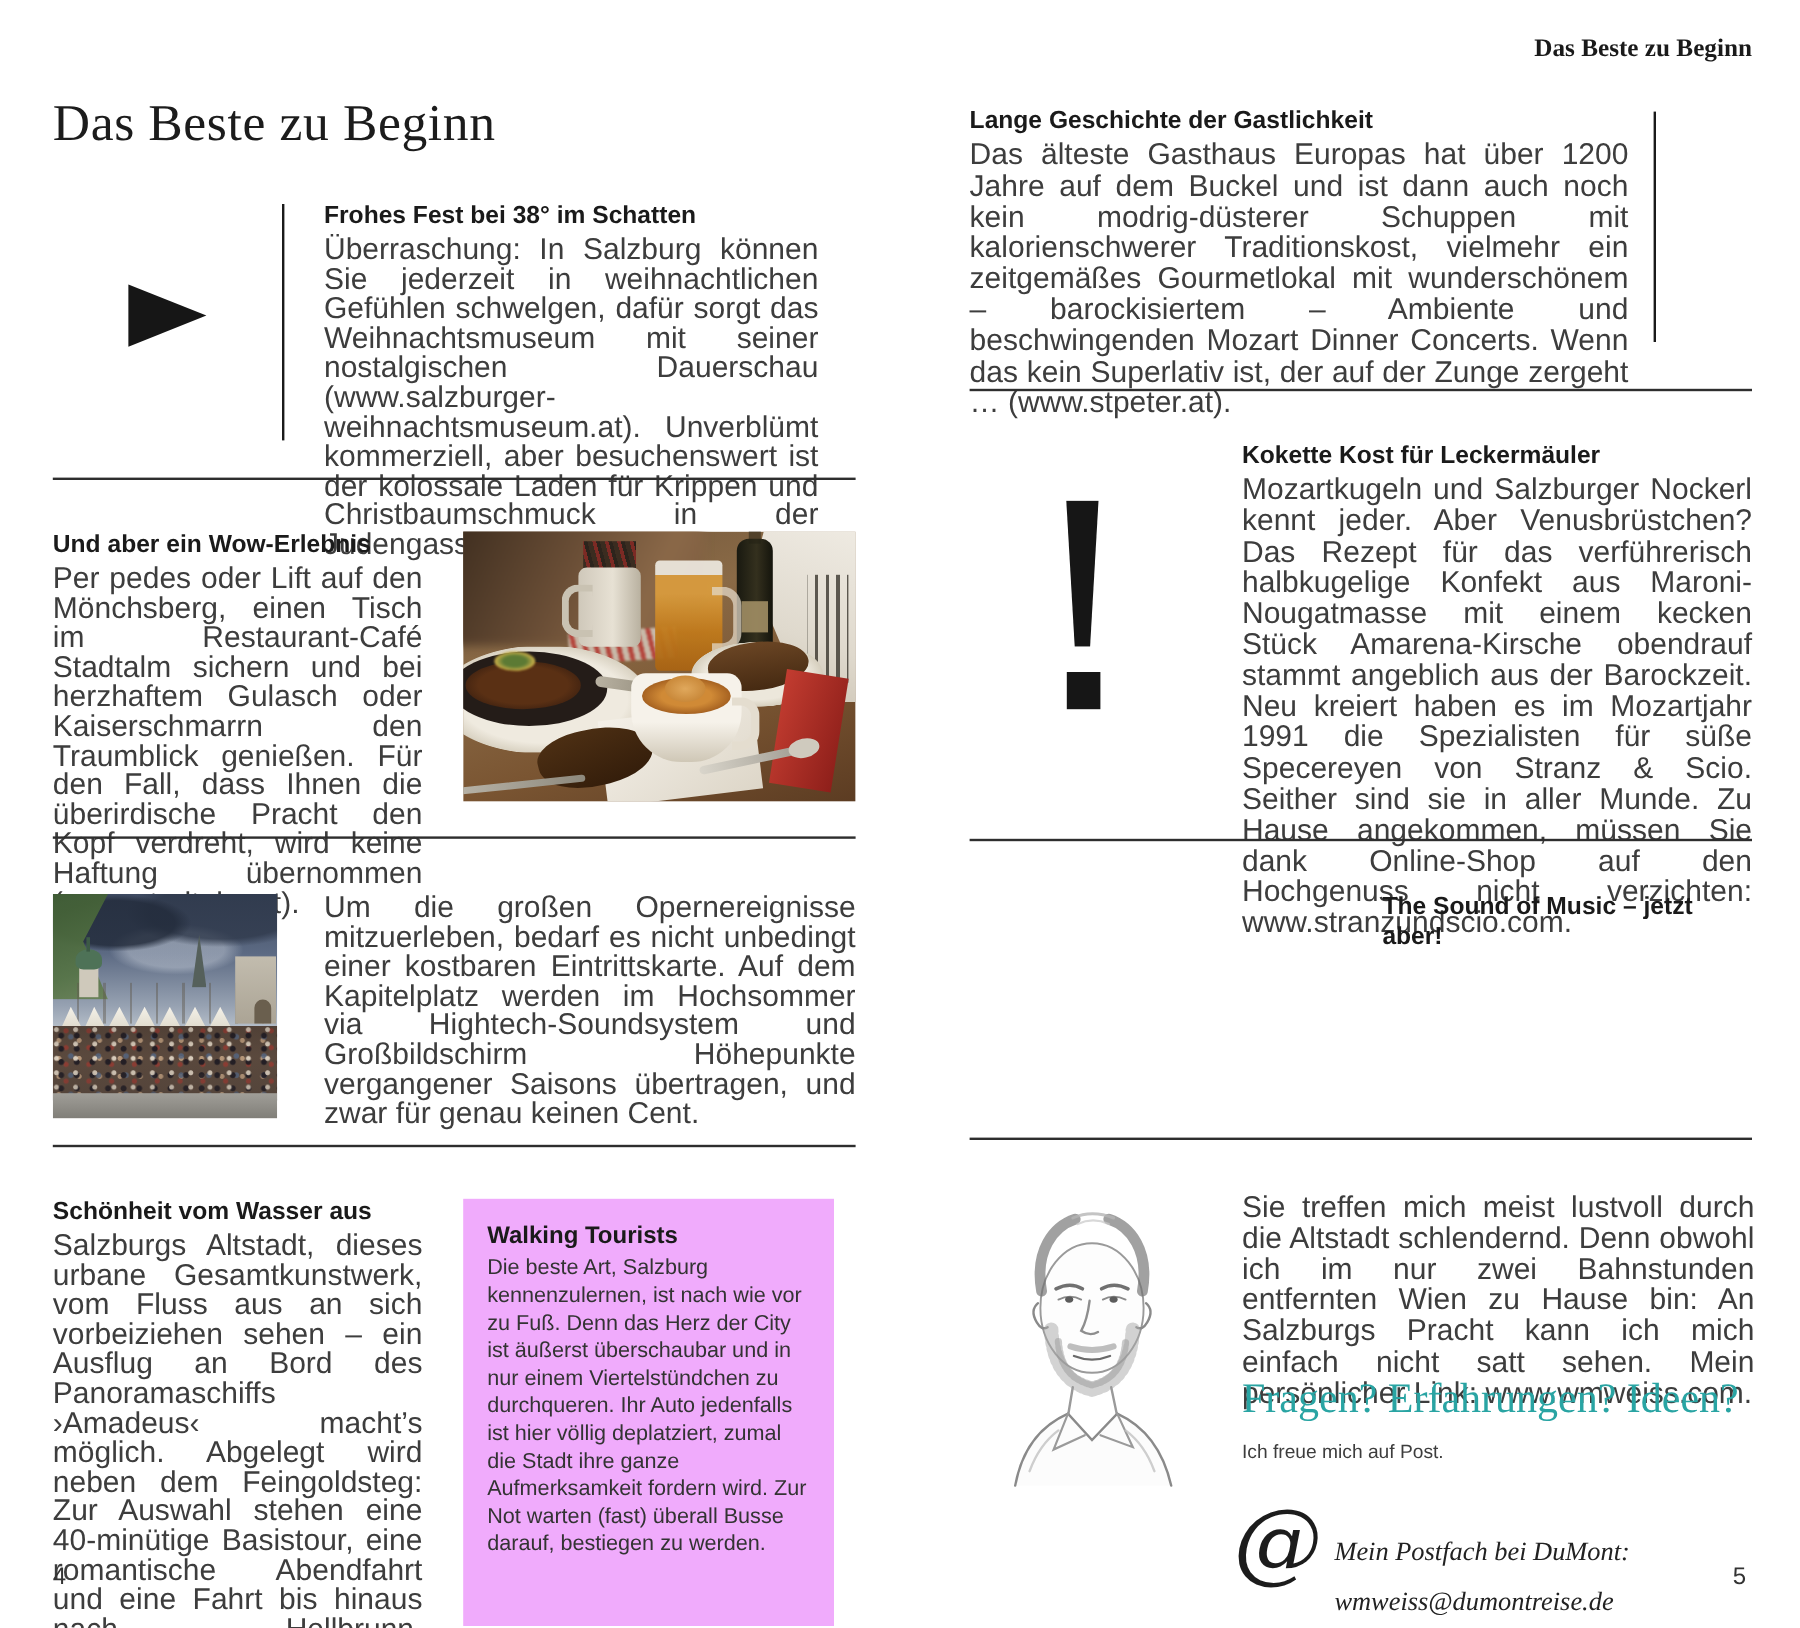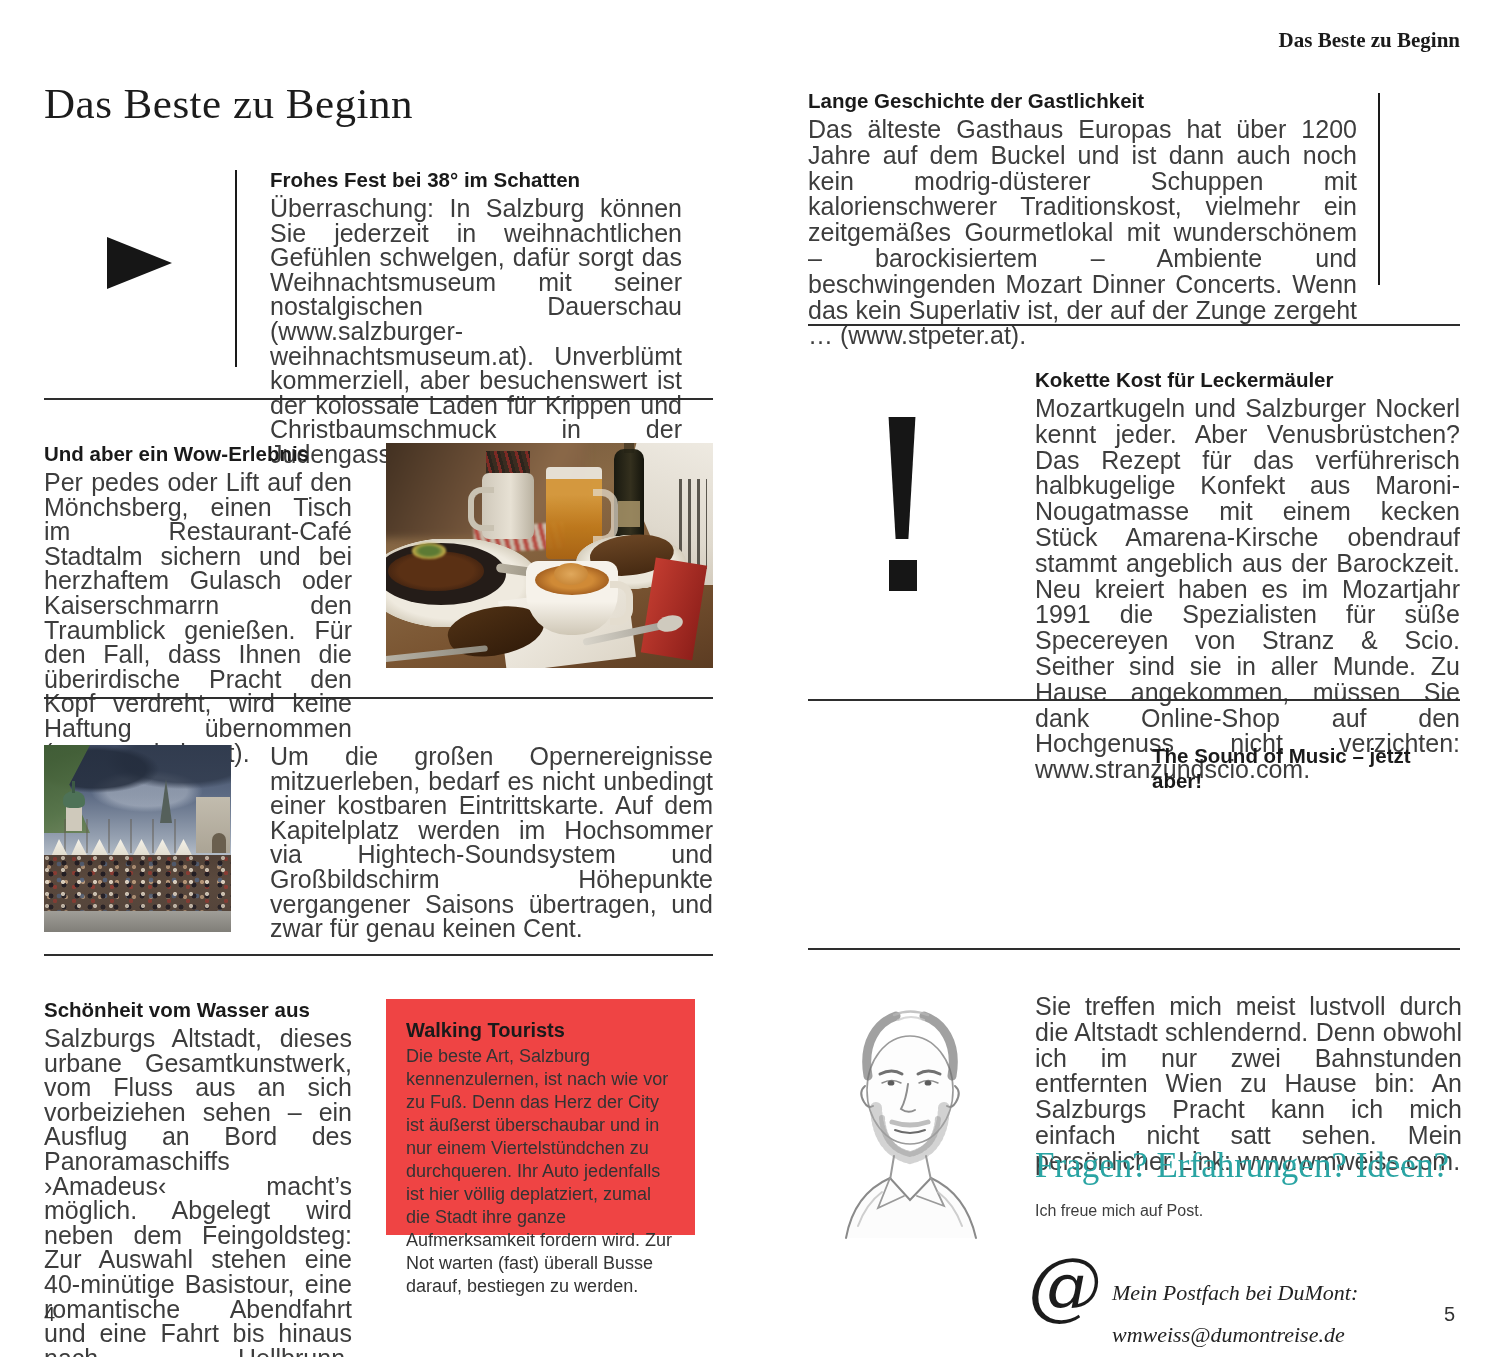--- a/index.html
+++ b/index.html
@@ -14,21 +14,21 @@
   .txt h3{margin:0 0 4px 0;font-size:20.5px;line-height:25px;font-weight:700;color:#1a1a1a;}
   .txt p{margin:0;font-size:25px;line-height:24.6px;text-align:justify;}
   .lh26 p{line-height:25.8px;}
   .hrule{position:absolute;height:2px;background:#2e2e2e;}
   .vrule{position:absolute;width:2px;background:#1a1a1a;}
   .tri{position:absolute;left:107px;top:237px;width:0;height:0;
        border-left:65px solid #161616;border-top:26px solid transparent;border-bottom:26px solid transparent;}
   .excl-bar{position:absolute;left:886px;top:417px;width:32px;height:122px;background:#161616;
             clip-path:polygon(8% 0,92% 0,70% 100%,30% 100%);}
   .excl-dot{position:absolute;left:889px;top:560px;width:28px;height:31px;background:#161616;}
-  .infobox{position:absolute;left:386px;top:999px;width:309px;height:236px;background:#ef4444;box-sizing:border-box;
+  .infobox{position:absolute;left:386px;top:999px;width:309px;height:356px;background:#f0abfc;box-sizing:border-box;
            padding:20px 18px 0 20px;}
   .infobox h3{margin:0 0 3px 0;font-size:20px;font-weight:700;color:#1a1a1a;}
   .infobox p{margin:0;font-size:18px;line-height:23px;color:#333;text-align:left;}
   .pagenum{position:absolute;top:1303px;font-size:20px;color:#333;}
   .cta{position:absolute;left:1035px;top:1146px;margin:0;font-family:"Liberation Serif",serif;
        font-weight:400;font-size:35px;color:#29a4a3;}
   .cta-sub{position:absolute;left:1035px;top:1202px;margin:0;font-size:16px;color:#3d3d3d;}
   .at-icon{position:absolute;left:1028px;top:1248px;font-family:"DejaVu Serif",serif;font-style:italic;
            font-size:74px;line-height:1;color:#1c1c1c;}
   .mailbox{position:absolute;left:1100px;top:1266px;font-family:"Liberation Serif",serif;font-style:italic;

